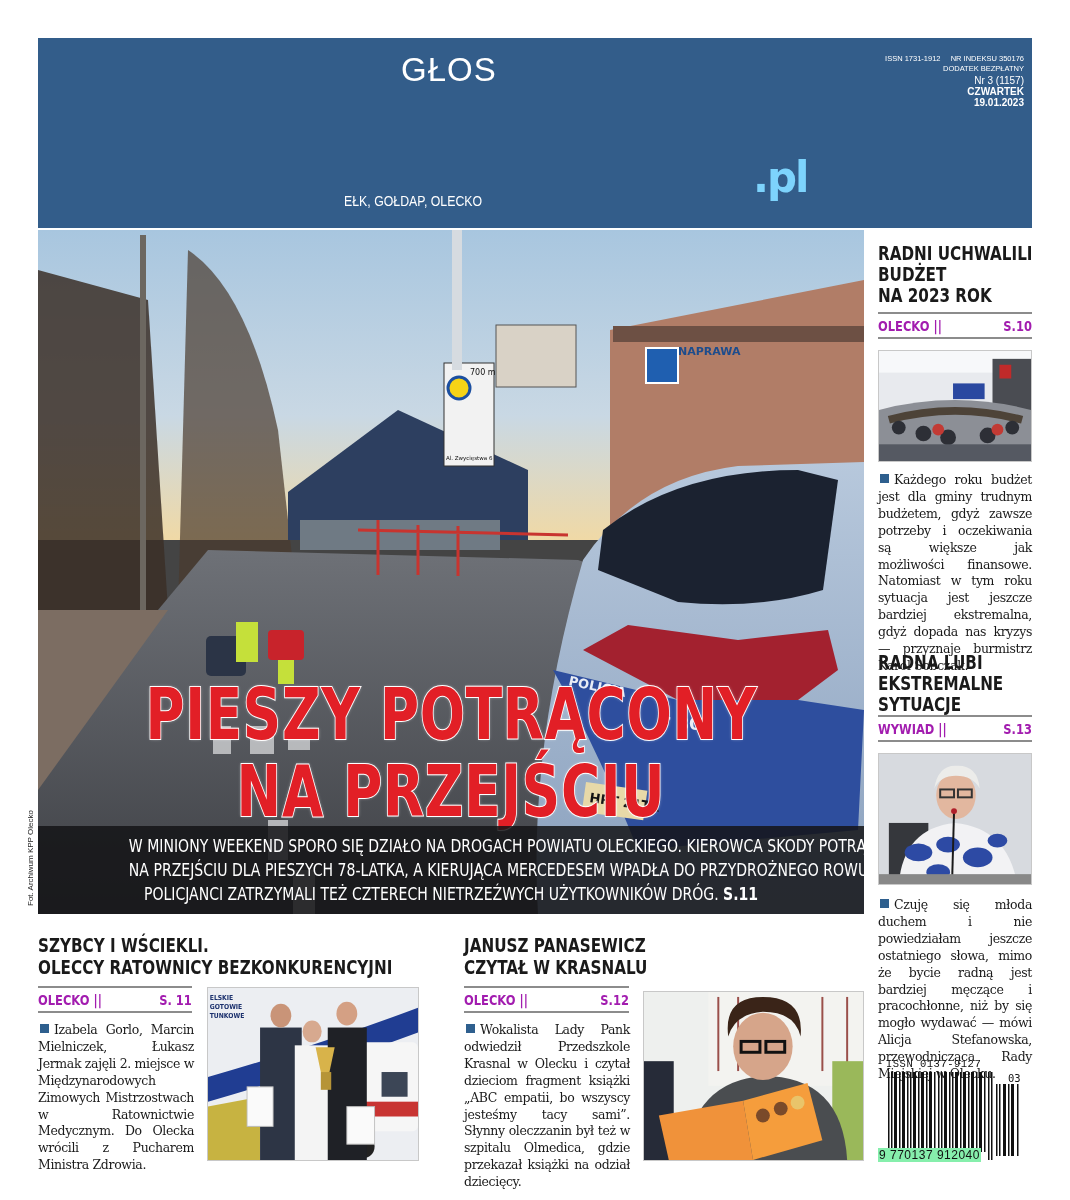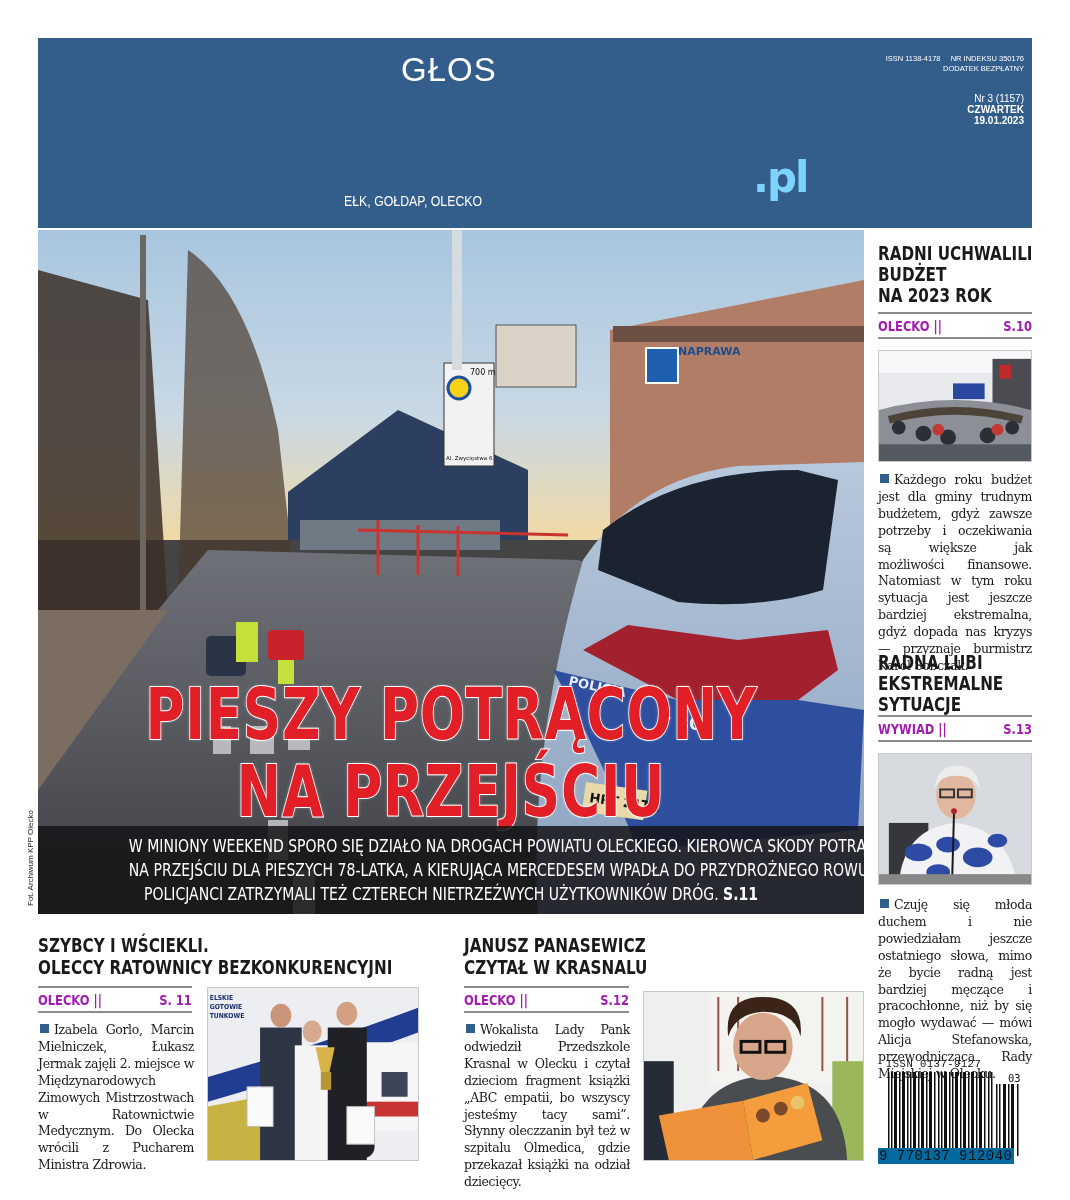--- a/index.html
+++ b/index.html
@@ -13,21 +13,21 @@
   .promo .bul { color: #f4e316; font-family: "DejaVu Sans", sans-serif; font-weight: bold; font-size: 18.5px; line-height: 22px; margin-top: 2px; transform: scaleX(0.8); transform-origin: left; white-space: nowrap; }
   .promo .bul div { line-height: 22px; }
 
   .logo-glos { position: absolute; left: 363px; top: 13px; color: #fff; font-family: "Liberation Sans", sans-serif; font-weight: normal; font-size: 33px; letter-spacing: 1px; }
   .logo-main { position: absolute; left: 212px; top: 2px; color: #fff; font-family: "DejaVu Sans", sans-serif; font-weight: bold; font-size: 150px; letter-spacing: -8px; line-height: 190px; }
   .logo-pl { position: absolute; left: 715px; top: 115px; color: #7dd3fc; font-family: "DejaVu Sans", sans-serif; font-weight: bold; font-size: 42px; letter-spacing: -2px; }
   .logo-sub { position: absolute; left: 306px; top: 155px; color: #ffffff; font-size: 14.5px; letter-spacing: 0; transform: scaleX(0.85); transform-origin: left; }
 
   .meta { position: absolute; right: 8px; top: 16px; text-align: right; color: #ffffff; font-size: 7.5px; line-height: 10px; }
   .meta .row1 span { margin-left: 8px; }
-  .meta .issue { margin-top: 19px; font-size: 10px; line-height: 11px; }
+  .meta .issue { margin-top: 1px; font-size: 10px; line-height: 11px; }
   .meta .issue b { font-weight: bold; display: block; }
 
   
   .hero { position: absolute; left: 38px; top: 230px; width: 826px; height: 684px; overflow: hidden; background: #444; }
   .hero svg.photo { position: absolute; left: 0; top: 0; width: 826px; height: 684px; }
   .hero-title { position: absolute; left: 0; width: 826px; text-align: center; color: #e21f26; font-family: "DejaVu Sans", sans-serif; font-weight: bold; font-size: 72px; letter-spacing: 1px; transform: scaleX(0.74); transform-origin: center; -webkit-text-stroke: 2px #ffffff; paint-order: stroke fill; text-shadow: 0 0 4px rgba(255,255,255,0.6); white-space: nowrap; line-height: 78px; }
   .hero-title.l1 { top: 445px; }
   .hero-title.l2 { top: 522px; }
   .hero-lead { position: absolute; left: 0; top: 596px; width: 826px; height: 88px; background: rgba(20,20,22,0.85); color: #fff; text-align: center; padding-top: 8px; }
   .hero-lead .line { font-family: "DejaVu Sans", sans-serif; font-size: 18px; line-height: 24px; transform: scaleX(0.78); transform-origin: center; white-space: nowrap; }
@@ -46,35 +46,35 @@
   .thumb svg { display: block; width: 100%; height: 100%; }
 
   
   .btm-h { position: absolute; font-family: "DejaVu Sans", sans-serif; font-weight: bold; font-size: 19px; line-height: 22px; color: #1a1a1a; transform: scaleX(0.8); transform-origin: left; white-space: nowrap; }
 
   
   .barcode { position: absolute; left: 878px; top: 1058px; width: 154px; height: 120px; }
   .barcode .issn { position: absolute; left: 8px; top: 0; font-family: Liberation Mono, monospace; font-size: 10.5px; letter-spacing: 0.5px; color: #111; }
   .barcode .bars { position: absolute; left: 10px; top: 14px; width: 105px; height: 88px; }
   .barcode .bars2 { position: absolute; left: 118px; top: 26px; width: 24px; height: 72px; }
-  .barcode .num { position: absolute; left: 0; top: 90px; font-family: Liberation Mono, monospace; font-size: 14px; color: #111; letter-spacing: 0.5px; background: #0369a1; padding: 0 1px; }
+  .barcode .num { position: absolute; left: 0; top: 90px; font-family: Liberation Sans, sans-serif; font-size: 12px; color: #111; letter-spacing: 0.5px; background: #86efac; padding: 0 1px; }
   .barcode .addon { position: absolute; left: 130px; top: 14px; font-family: "DejaVu Sans Mono", monospace; font-size: 10.5px; color: #111; }
 </style>
 </head>
 <body>
 
 <header class="masthead">
 
   <div class="logo-glos">GŁOS</div>
   <div class="logo-pl">.pl</div>
   <div class="logo-sub">EŁK, GOŁDAP, OLECKO</div>
 
   <div class="meta">
     <div class="row1">
-      <span>ISSN 1138-4178</span>
+      <span>ISSN 1731-1912</span>
       <span>NR INDEKSU 350176</span>
     </div>
     <div>DODATEK BEZPŁATNY</div>
     <div class="issue">
       <div>Nr 3 (1157)</div>
       <b>CZWARTEK</b>
       <b>19.01.2023</b>
     </div>
   </div>
 </header>

